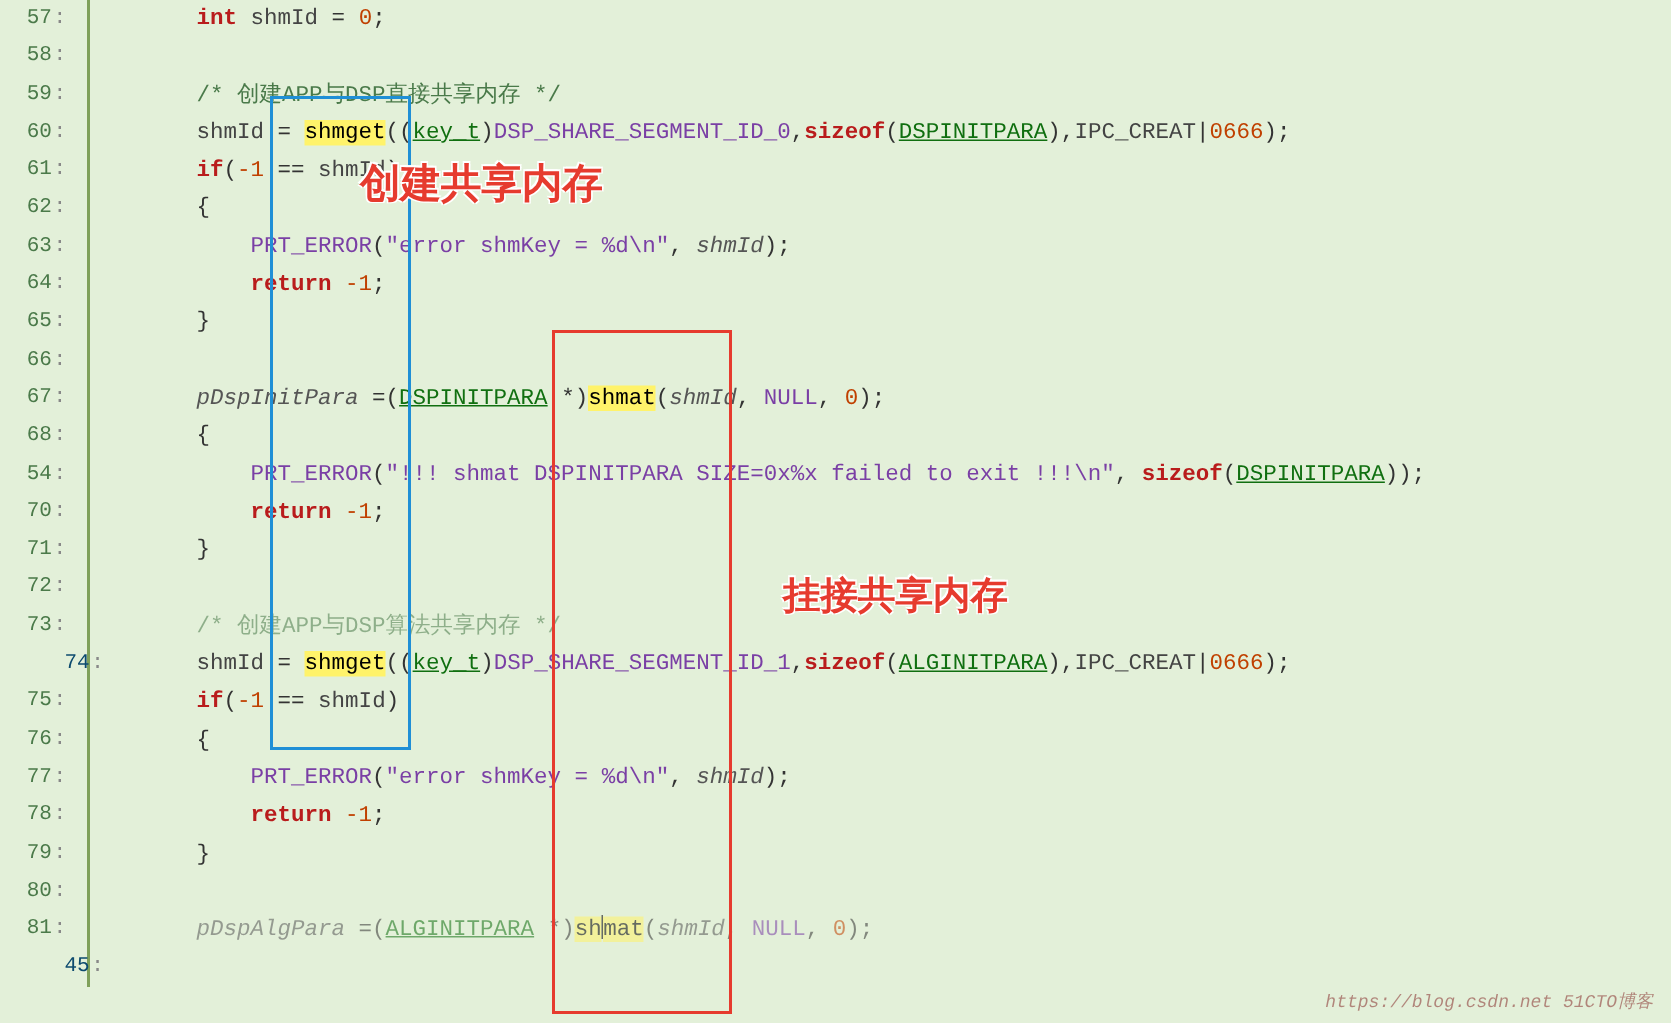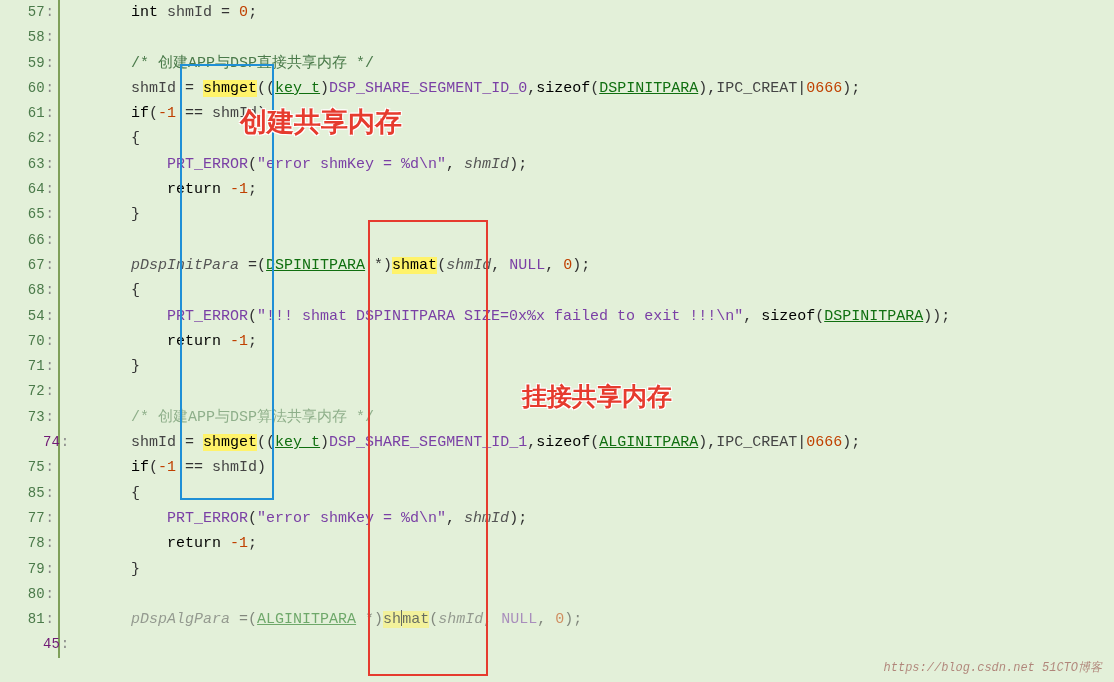--- a/index.html
+++ b/index.html
@@ -19,38 +19,38 @@
   }
   .gutter {
     width: 58px;
     background: #e3f0d9;
     border-right: 2px solid #7fa05a;
     flex-shrink: 0;
   }
   .line-num {
     color: #4b7a4a;
     text-align: right;
-    padding-right: 4px;
+    padding-right: 14px;
     height: 25.3px;
     line-height: 25.3px;
     font-size: 14px;
   }
   .line-num::after { content: ":"; color: #888; margin-left: 1px; }
-  .current-line { color: #701a75; margin-left: 43px; }
+  .current-line { color: #0c4a6e; margin-left: 43px; }
   .code-area {
     flex: 1;
     position: relative;
   }
   .code-line {
     height: 25.3px;
     line-height: 25.3px;
     white-space: pre;
     padding-left: 8px;
   }
-  .kw   { color: #000000; font-weight: normal; text-align: center; }
+  .kw   { color: #b91c1c; font-weight: bold; text-align: center; }
   .type { color: #106f10; text-decoration: underline; }
   .macro{ color: #7a3fa5; }
   .num  { color: #c04000; }
   .str  { color: #7a3fa5; }
   .cmt  { color: #4a7a4a; }
   .param{ color: #555; font-style: italic; }
   .ident{ color: #444; }
   .plain{ color: #333; }
   .const{ color: #7a3fa5; }
   .hilite{ background: #fff36a; }
@@ -107,21 +107,21 @@
       <div class="line-num">66</div>
       <div class="line-num">67</div>
       <div class="line-num">68</div>
       <div class="line-num">54</div>
       <div class="line-num">70</div>
       <div class="line-num">71</div>
       <div class="line-num">72</div>
       <div class="line-num">73</div>
       <div class="line-num current-line">74</div>
       <div class="line-num">75</div>
-      <div class="line-num">85</div>
+      <div class="line-num">76</div>
       <div class="line-num">77</div>
       <div class="line-num">78</div>
       <div class="line-num">79</div>
       <div class="line-num">80</div>
       <div class="line-num">81</div>
       <div class="line-num current-line">45</div>
     </div>
   <div class="code-area" id="code">
       <div class="code-line"><span class="plain">       </span><span class="kw">int</span><span class="plain"> </span><span class="ident">shmId</span><span class="plain"> </span><span class="plain">=</span><span class="plain"> </span><span class="num">0</span><span class="plain">;</span></div>
       <div class="code-line"></div>

